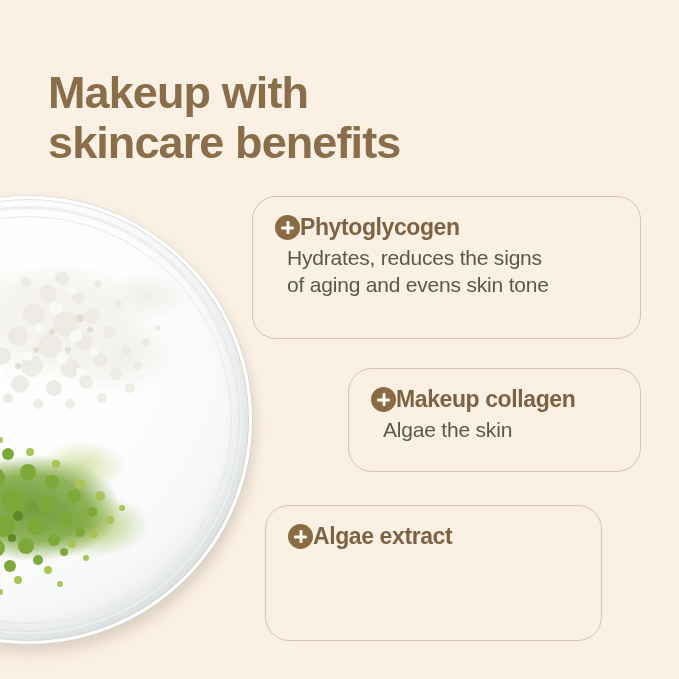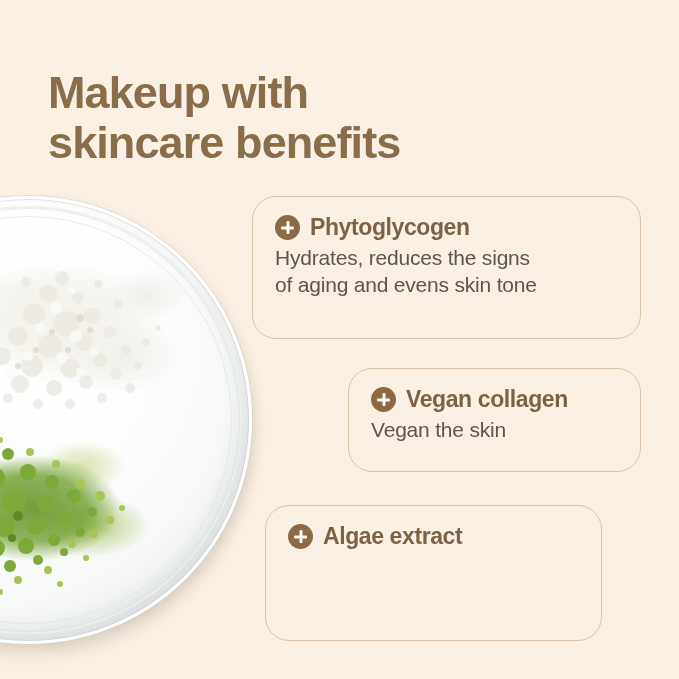--- a/index.html
+++ b/index.html
@@ -175,21 +175,20 @@
     background: #fbf0e4;
     padding: 18px 22px 20px 22px;
   }
   .card-1 { left: 252px; top: 196px; width: 389px; height: 143px; }
   .card-2 { left: 348px; top: 368px; width: 293px; height: 104px; }
   .card-3 { left: 265px; top: 505px; width: 337px; height: 136px; }
 
   .card-head {
     display: flex;
     align-items: center;
-    gap: 10px;
     margin-bottom: 5px;
   }
 
   .plus-badge {
     flex: 0 0 auto;
     width: 25px;
     height: 25px;
     border-radius: 50%;
     background: #8a6b43;
     position: relative;
@@ -225,20 +224,21 @@
     line-height: 1.1;
     white-space: nowrap;
   }
 
   .card-desc {
     color: #5d564c;
     font-size: 21px;
     line-height: 1.28;
     letter-spacing: -0.2px;
     white-space: pre-line;
+    margin-left: 12px;
   }
 </style>
 </head>
 <body>
 
 <div id="canvas">
 
   <div class="photo-layer">
     <div class="dish-shadow"></div>
     <div class="dish"></div>
@@ -379,23 +379,23 @@
       <span class="plus-badge"></span>
       <span class="card-title">Phytoglycogen</span>
     </div>
     <div class="card-desc">Hydrates, reduces the signs
 of aging and evens skin tone</div>
   </div>
 
   <div class="card card-2">
     <div class="card-head">
       <span class="plus-badge"></span>
-      <span class="card-title">Vegan collagen</span>
+      <span class="card-title">Makeup collagen</span>
     </div>
-    <div class="card-desc">Vegan the skin</div>
+    <div class="card-desc">Algae the skin</div>
   </div>
 
   <div class="card card-3">
     <div class="card-head">
       <span class="plus-badge"></span>
       <span class="card-title">Algae extract</span>
     </div>
   </div>
 
 </div>

